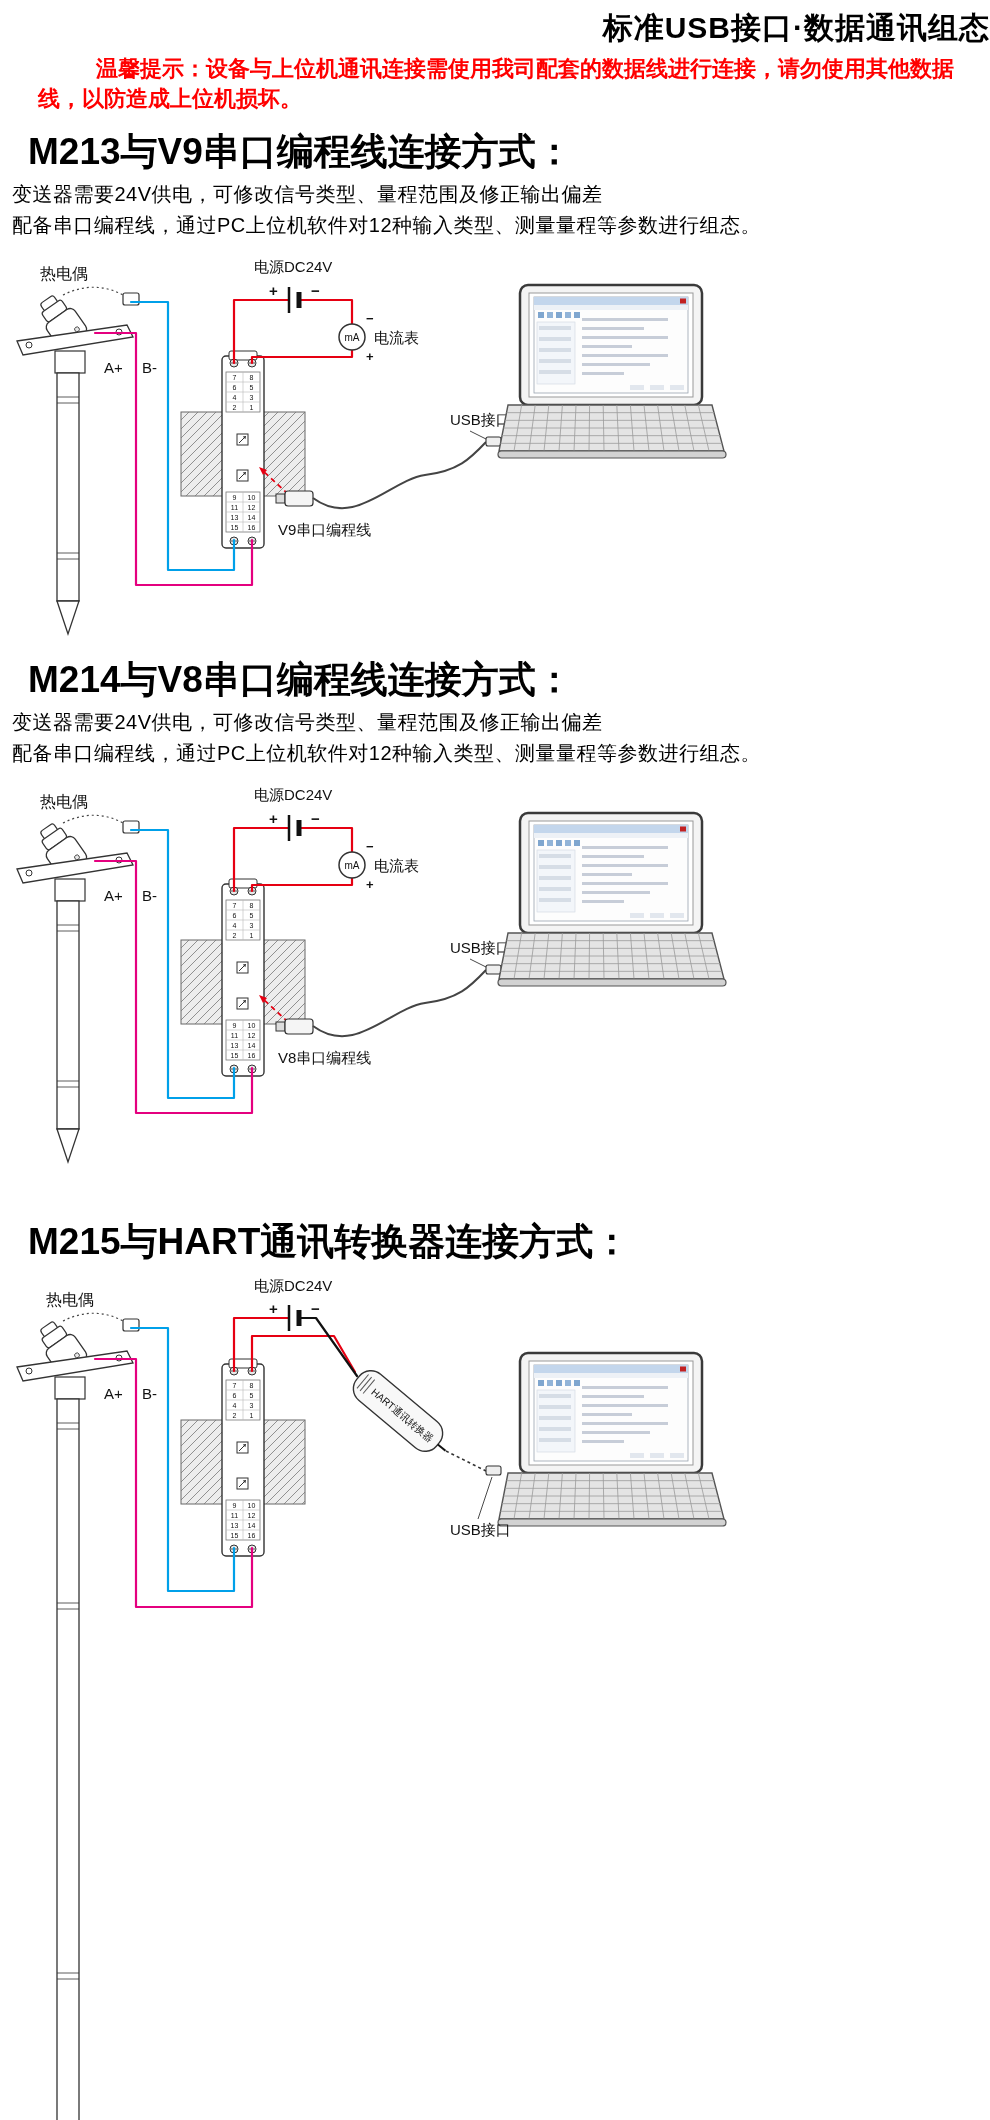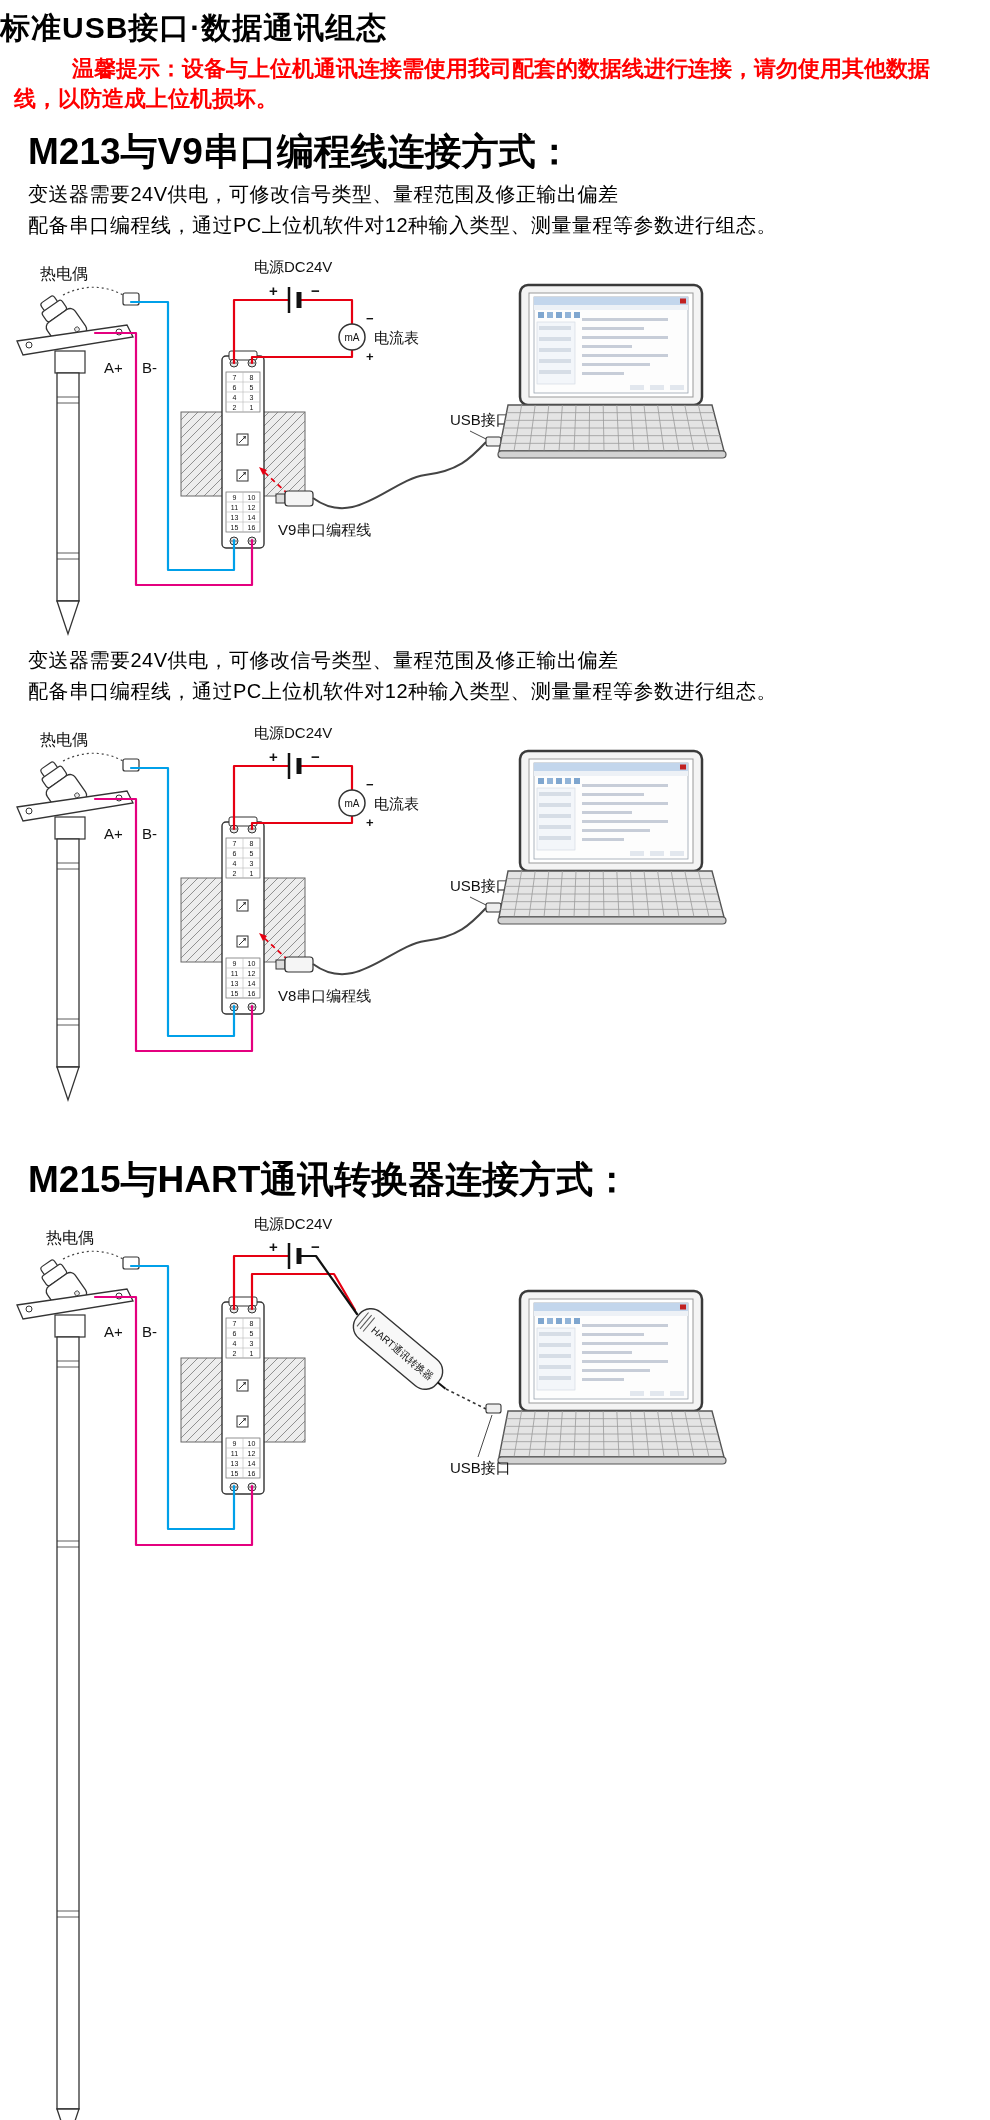--- a/index.html
+++ b/index.html
@@ -1,22 +1,22 @@
 <!DOCTYPE html>
 <html><head>
 <meta charset="utf-8">
 <style>
   *{margin:0;padding:0;box-sizing:border-box}
   html,body{background:#fff}
   body{width:990px;min-height:2120px;font-family:"Liberation Sans","DejaVu Sans",sans-serif;color:#000;overflow-x:hidden}
-  .page-title{text-align:left;font-size:30px;font-weight:700;padding-top:8px;letter-spacing:1px}
-  .warning{color:#ff0000;font-size:22px;font-weight:600;line-height:1.38;margin:5px 24px 2px 14px;text-indent:58px}
+  .page-title{text-align:right;font-size:30px;font-weight:700;padding-top:8px;letter-spacing:1px}
+  .warning{color:#ff0000;font-size:22px;font-weight:600;line-height:1.38;margin:5px 24px 2px 38px;text-indent:58px}
   .sec-heading{font-size:37px;font-weight:700;margin:12px 0 4px 28px}
   .sec-heading.mt-lg{margin-top:46px}
-  .sec-desc{font-size:20px;margin:4px 20px 0 28px;letter-spacing:.5px}
+  .sec-desc{font-size:20px;margin:4px 20px 0 12px;letter-spacing:.5px}
   svg.diagram{display:block;margin-top:6px}
   svg text{font-family:"Liberation Sans","DejaVu Sans",sans-serif;fill:#111}
   .lbl{font-size:15px}
   .lbl-big{font-size:16px}
   .wire{fill:none;stroke-linejoin:round;stroke-linecap:round}
 </style>
 </head>
 <body>
 
 <svg width="0" height="0" style="position:absolute" aria-hidden="true">
@@ -233,20 +233,21 @@
     <text x="278" y="290" class="lbl">V9串口编程线</text>
 
     <text x="450" y="180" class="lbl">USB接口</text>
     <line x1="470" y1="186" x2="488" y2="195" stroke="#333" stroke-width="0.9"></line>
     <rect x="486" y="192" width="15" height="9" rx="2" fill="#eee" stroke="#333" stroke-width="1.1"></rect>
     <use href="#sym-laptop" x="498" y="40"></use>
   </svg>
 </section>
 
 <section>
+  <h2 class="sec-heading">M214与V8串口编程线连接方式：</h2>
   <p class="sec-desc">变送器需要24V供电，可修改信号类型、量程范围及修正输出偏差</p>
   <p class="sec-desc">配备串口编程线，通过PC上位机软件对12种输入类型、测量量程等参数进行组态。</p>
 
   <svg class="diagram" width="990" height="398" viewBox="0 0 990 398">
     <text x="40" y="34" class="lbl-big">热电偶</text>
     <text x="254" y="27" class="lbl">电源DC24V</text>
 
     <use href="#sym-module" x="222" y="105"></use>
 
     <use href="#sym-thermo" x="15" y="40"></use>

